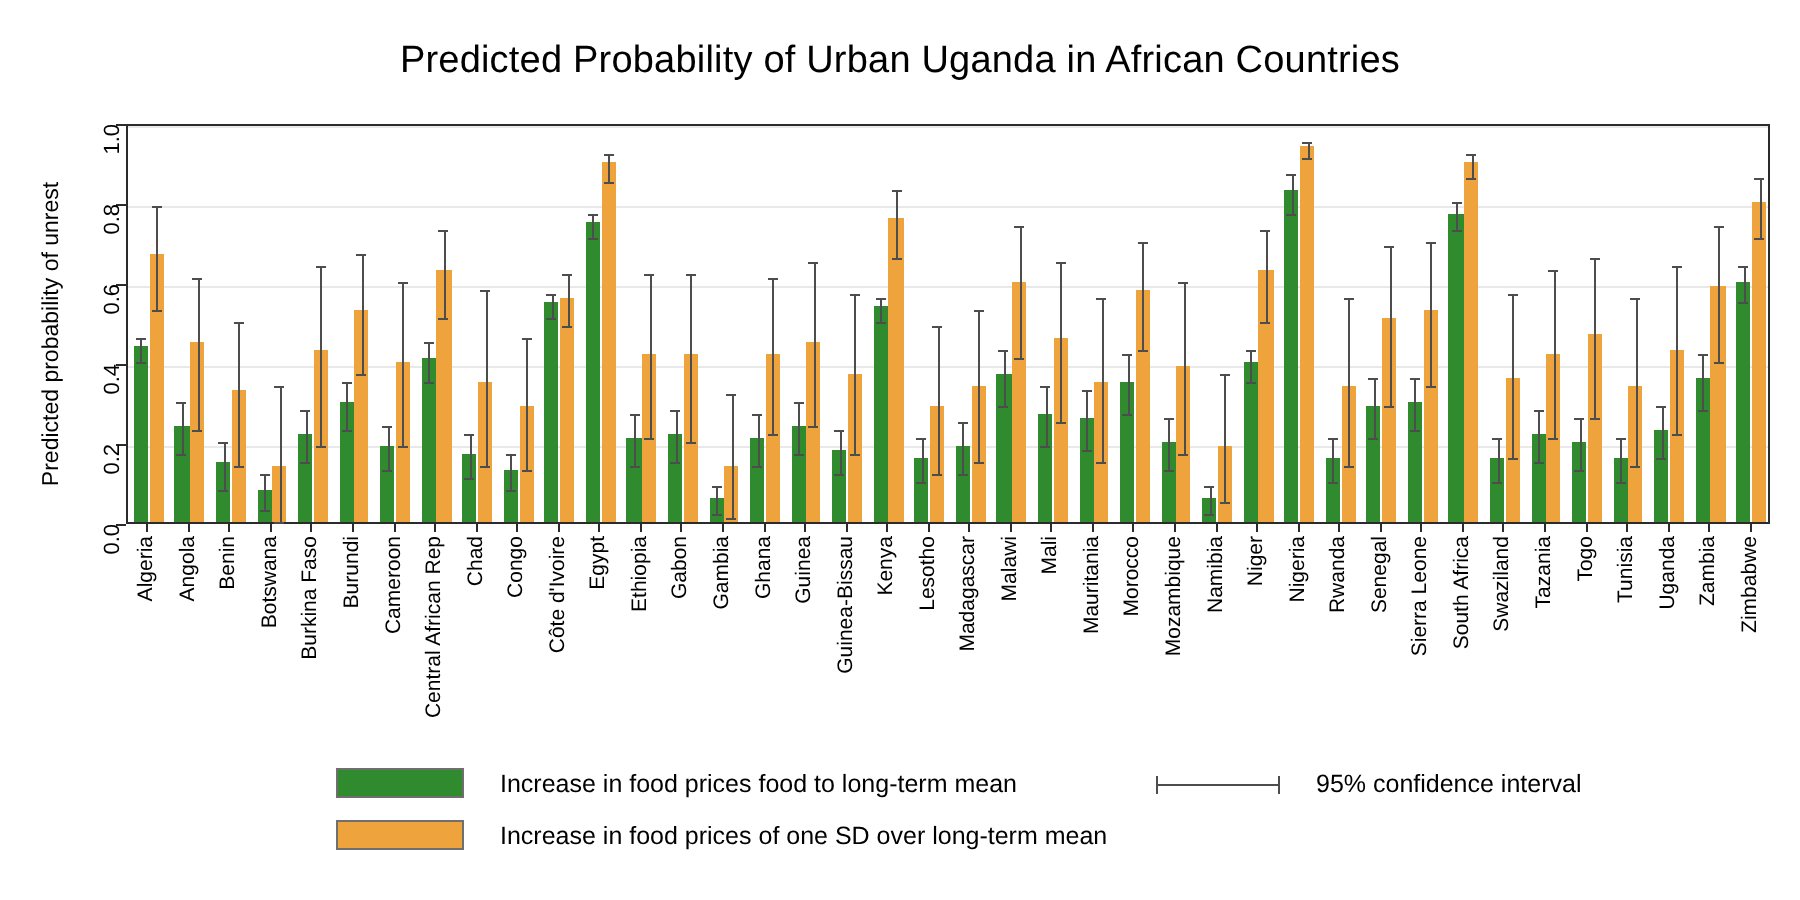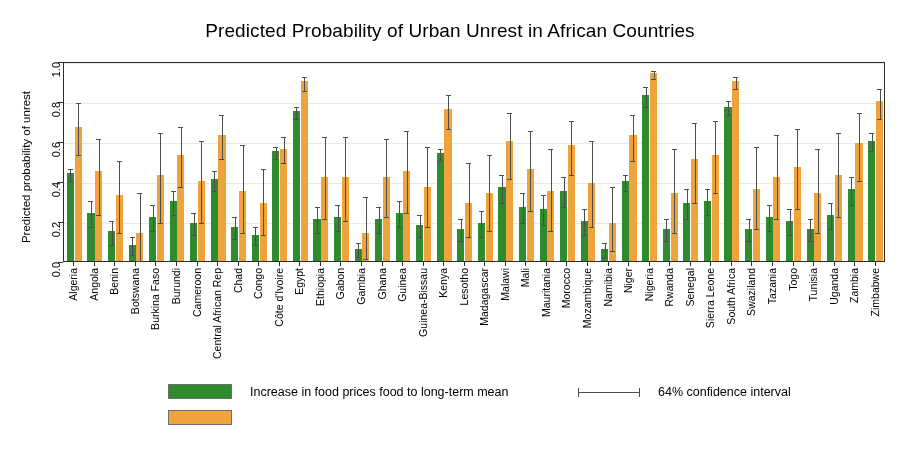--- a/index.html
+++ b/index.html
@@ -194,21 +194,21 @@
     background: #4d4d4d;
   }
   .ci-sample .ci-capl { left: 0; }
   .ci-sample .ci-capr { right: 0; }
 </style>
 </head>
 <body>
 
 <div id="figure">
 
-  <div id="chart-title">Predicted Probability of Urban Unrest in African Countries</div>
+  <div id="chart-title">Predicted Probability of Urban Uganda in African Countries</div>
 
   <div id="ylabel">Predicted probability of unrest</div>
 
   <div id="yaxis">
       <div class="ytick-row" style="top: 200px;">
         <div class="ytick-mark"></div>
         <div class="ytick-text">0.0</div>
       </div>
       <div class="ytick-row" style="top: 160px;">
         <div class="ytick-mark"></div>
@@ -725,24 +725,25 @@
       <div class="xlabel" style="left: 811.725px;">Zimbabwe</div>
     </div>
 
   <div id="legend">
     <div class="legend-entry" style="left:168px; top:2px;">
       <span class="legend-swatch green"></span>
       <span class="legend-text">Increase in food prices food to long-term mean</span>
     </div>
     <div class="legend-entry" style="left:168px; top:28px;">
       <span class="legend-swatch orange"></span>
+      <span class="legend-text">Increase in food prices of one SD over long-term mean</span>
     </div>
     <div class="legend-entry" style="left:578px; top:3px;">
       <span class="ci-sample">
         <span class="ci-line"></span>
           <span class="ci-capl"></span>
           <span class="ci-capr"></span>
       </span>
-      <span class="legend-text">64% confidence interval</span>
+      <span class="legend-text">95% confidence interval</span>
     </div>
   </div>
 
 </div>
 
 </body></html>

